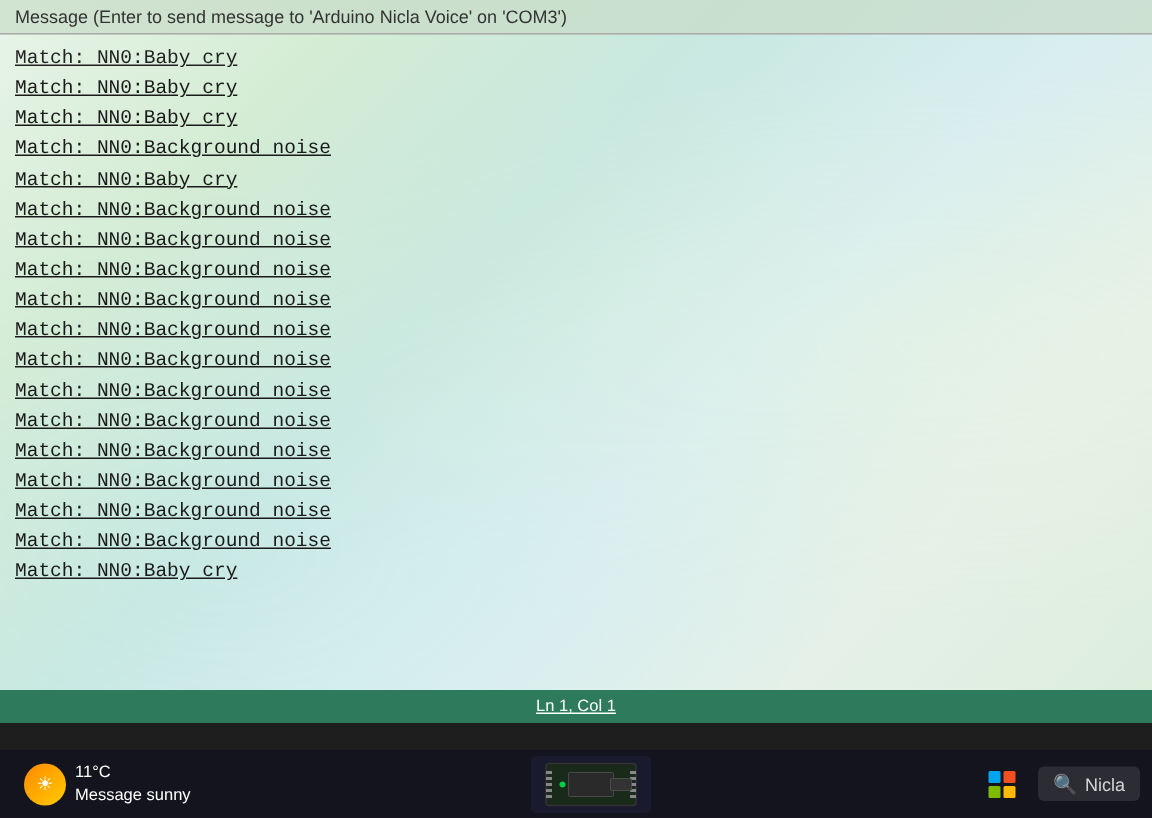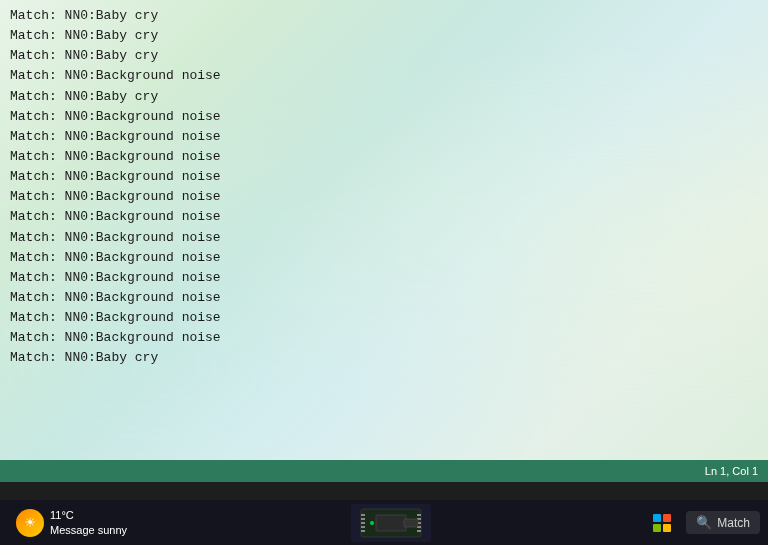--- a/index.html
+++ b/index.html
@@ -52,37 +52,39 @@
       position: relative;
       z-index: 1;
     }
 
     .log-line {
       font-size: 13px;
       font-family: 'Courier New', Courier, monospace;
       color: #1a1a1a;
       line-height: 1.55;
       white-space: pre;
+      text-decoration: underline;
     }
 
     .log-line.partial {
       color: #222;
     }
 
     
     .status-bar {
       height: 22px;
       background: #2d7a5c;
       display: flex;
       align-items: center;
-      justify-content: flex-end;
+      justify-content: center;
       padding: 0 10px;
       color: #fff;
       font-size: 11px;
       font-family: Arial, sans-serif;
+      text-decoration: underline;
     }
 
     
     .taskbar {
       position: absolute;
       bottom: 0;
       left: 0;
       width: 100%;
       height: 45px;
       background: rgba(20, 20, 30, 0.92);
@@ -179,20 +181,23 @@
       color: rgba(255,255,255,0.7);
       font-size: 13px;
     }
   </style>
 </head>
 <body>
 
 <div class="serial-monitor">
   <div class="wave-overlay"></div>
 
+  <div class="title-bar">
+    <span>Message (Enter to send message to 'Arduino Nicla Voice' on 'COM3')</span>
+  </div>
 
   <div class="message-area">
 
     <div class="log-line partial">Match: NN0:Baby cry</div>
     <div class="log-line">Match: NN0:Baby cry</div>
     <div class="log-line">Match: NN0:Baby cry</div>
     <div class="log-line">Match: NN0:Background noise</div>
     <div class="log-line">Match: NN0:Baby cry</div>
     <div class="log-line">Match: NN0:Background noise</div>
     <div class="log-line">Match: NN0:Background noise</div>
@@ -258,16 +263,16 @@
       <div class="win-logo">
         <div class="win-logo-quad" style="background:#00a4ef; width:8px; height:8px;"></div>
         <div class="win-logo-quad" style="background:#f25022; width:8px; height:8px;"></div>
         <div class="win-logo-quad" style="background:#7fba00; width:8px; height:8px;"></div>
         <div class="win-logo-quad" style="background:#ffb900; width:8px; height:8px;"></div>
       </div>
     </div>
 
     <div class="search-bar">
       <span class="search-icon-svg">🔍</span>
-      <span>Match</span>
+      <span>Nicla</span>
     </div>
   </div>
 </div>
 
 </body></html>

